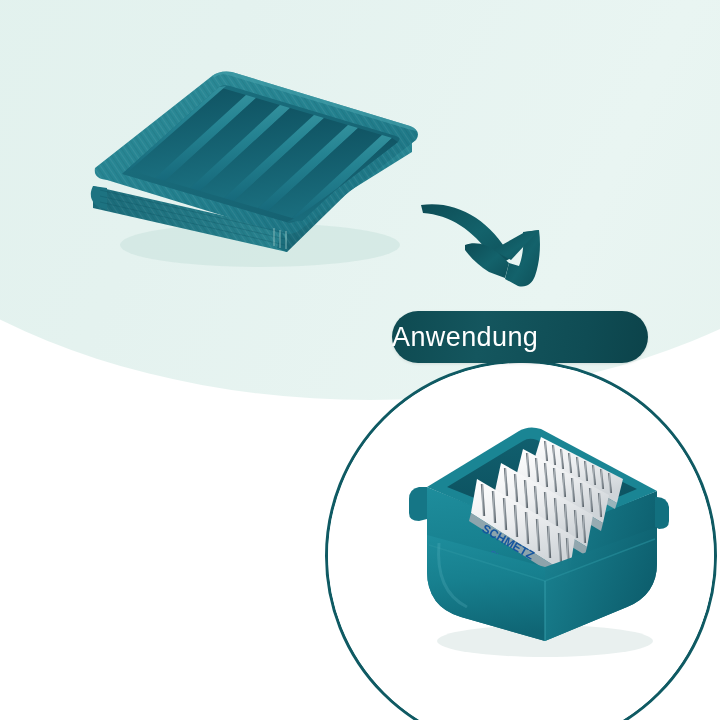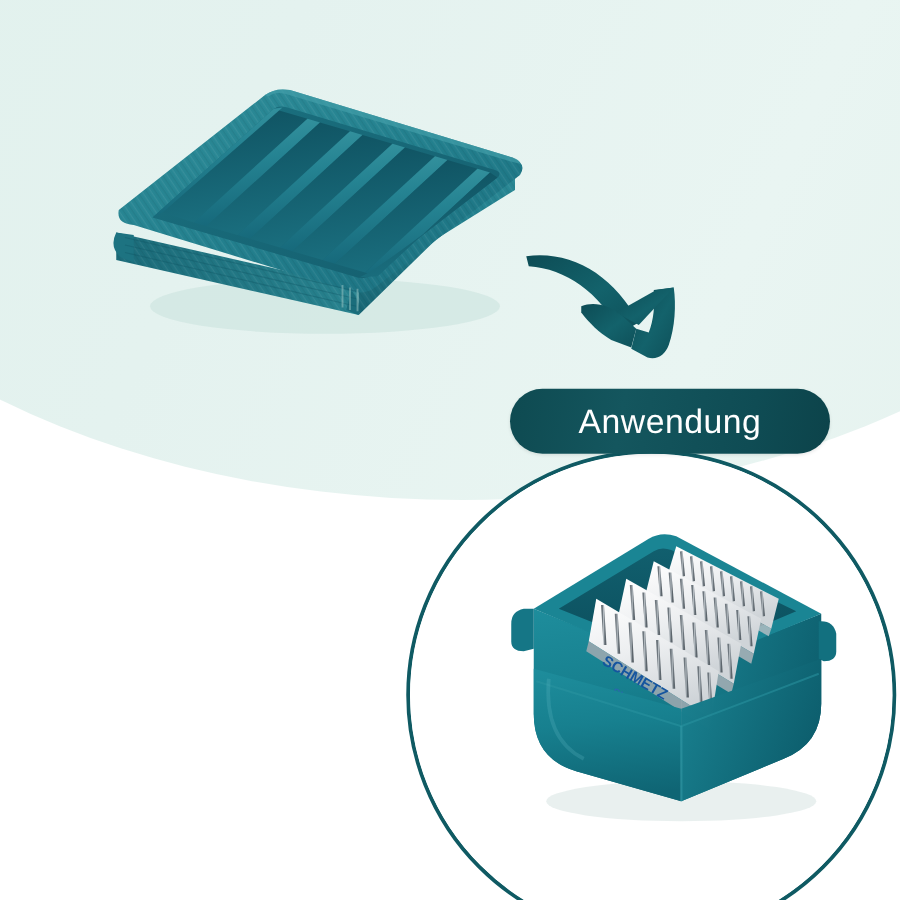--- a/index.html
+++ b/index.html
@@ -49,29 +49,29 @@
   
   .arrow-svg {
     position: absolute;
     left: 405px;
     top: 180px;
   }
 
   
   .badge {
     position: absolute;
-    left: 408px;
+    left: 392px;
     top: 311px;
     width: 256px;
     height: 52px;
     border-radius: 26px;
     background: linear-gradient(100deg, #0e4a51 0%, #14565e 35%, #0f4c54 75%, #0c434a 100%);
     display: flex;
     align-items: center;
-    justify-content: center;
+    justify-content: flex-start;
     z-index: 6;
     box-shadow: 0 1px 3px rgba(0,0,0,0.10);
   }
   .badge-label {
     color: #ffffff;
     font-size: 27px;
     letter-spacing: 0.4px;
     font-weight: 400;
     line-height: 1;
     font-family: "Liberation Sans", sans-serif;

